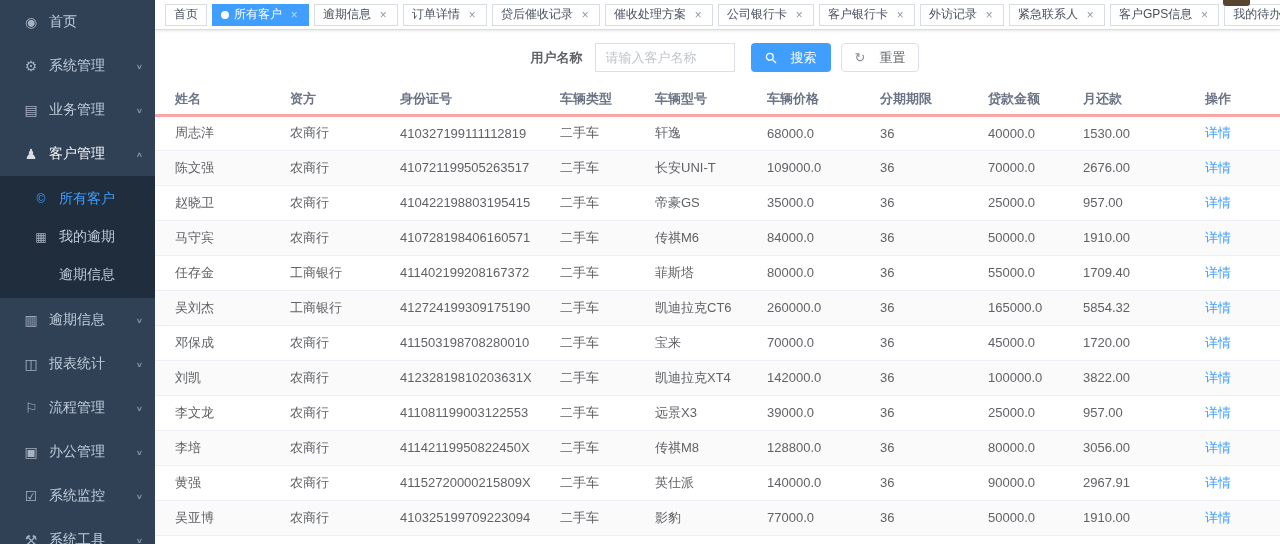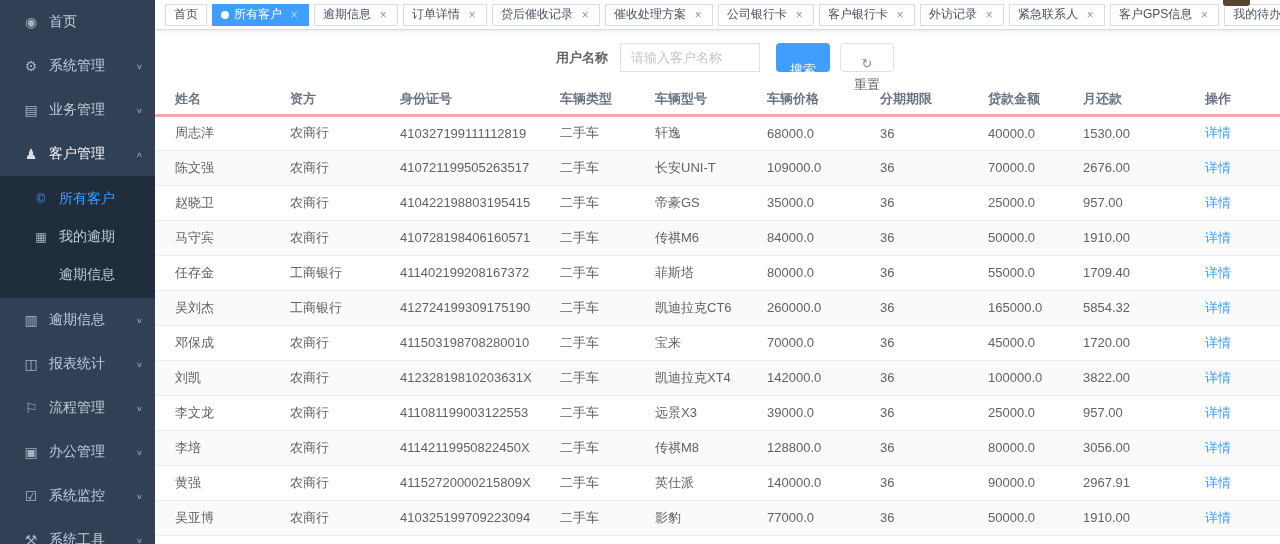--- a/index.html
+++ b/index.html
@@ -37,21 +37,21 @@
   .avatar-frag { position:absolute; top:0; right:30px; width:27px; height:6px;
     background:#57452f; border-radius:0 0 3px 3px; z-index:5; }
 
   .content { padding-top:13px; overflow:hidden; }
   .search-row { display:flex; align-items:center; padding:0 0 13px 15px;justify-content:center; }
   .search-label { font-weight:bold; font-size:13px; color:#606266; margin-right:12px; }
   .search-input { width:140px; height:29px; border:1px solid #dcdfe6; border-radius:0;
     padding:0 10px; font-size:13px; color:#606266; outline:none; }
   .search-input::placeholder { color:#c0c4cc; }
   .btn { height:29px; border-radius:4px; font-size:13px; display:inline-flex;
-    align-items:center; padding:12px 13px; gap:5px; cursor:pointer; border:1px solid transparent;flex-direction:column; }
+    align-items:center; padding:0 13px; gap:14px; cursor:pointer; border:1px solid transparent; }
   .btn-primary { background:#409eff; color:#fff; margin-left:16px; }
   .btn-plain { background:#fff; border-color:#dcdfe6; color:#606266; margin-left:10px; }
   .refresh-glyph { font-size:13px; color:#8a9099; }
 
   table { border-collapse:collapse; table-layout:fixed; width:1125px;
     font-size:13px; color:#606266; }
   thead th { text-align:left; font-weight:bold; color:#6b7385; height:30px;
     border-bottom:3px solid #fca5a5; white-space:nowrap; overflow:hidden; }
   tbody td { height:35px; border-bottom:1px solid #ebeef5; white-space:nowrap; overflow:hidden; }
   tbody tr:nth-child(even) { background:#fafafa; }

